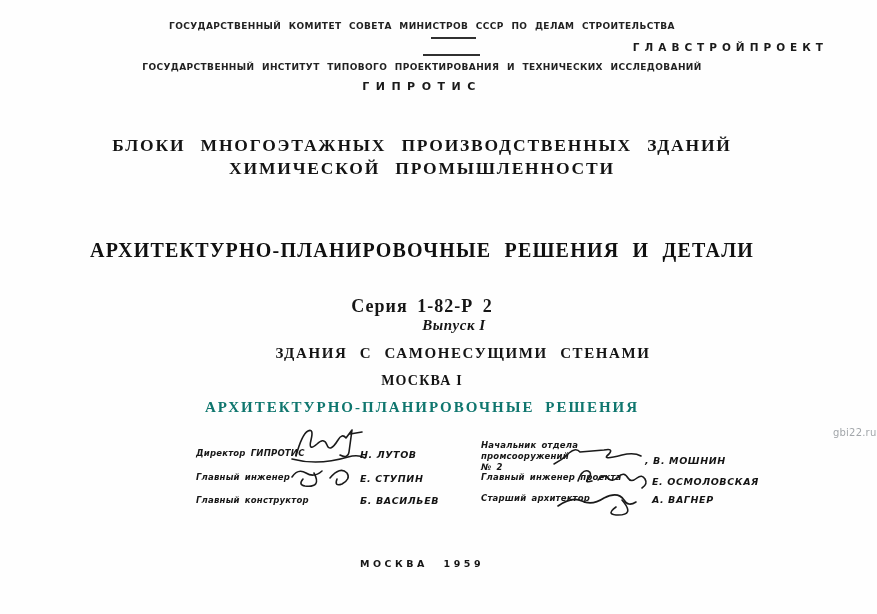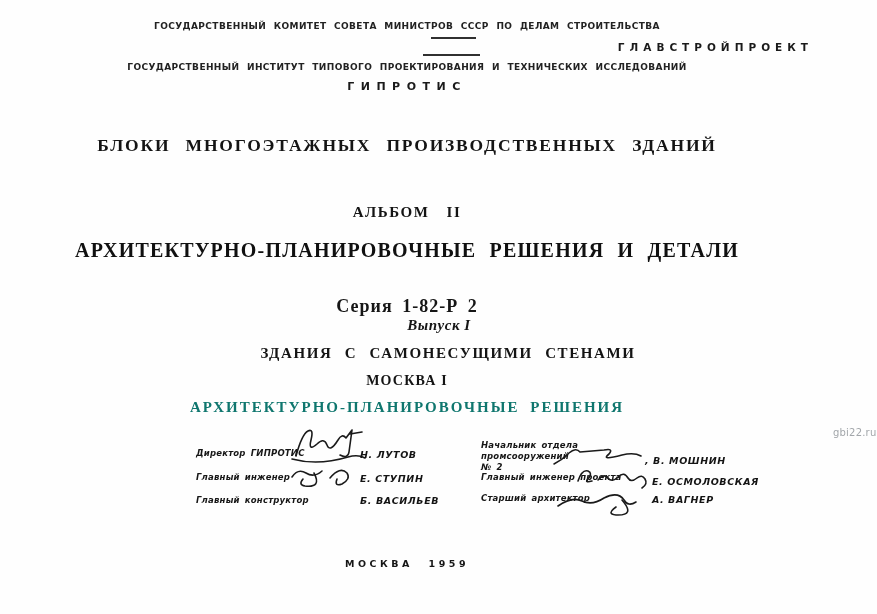--- a/index.html
+++ b/index.html
@@ -2,21 +2,21 @@
 <html><head>
 <meta charset="utf-8">
 <style>
   html,body { margin:0; padding:0; background:#ffffff; }
   .page {
     position:relative; width:877px; height:614px;
     background:#fefefe; overflow:hidden;
     font-family:"DejaVu Sans", sans-serif; color:#1b1b1b;
   }
   .abs { position:absolute; }
-  .center { left:1px; width:812px; text-align:center; }
+  .center { left:16px; width:812px; text-align:center; }
 
   
   .hdr-sm  { font-weight:bold; font-size:9px;  letter-spacing:0.4px; word-spacing:4px; color:#222; }
   .hdr-md  { font-weight:bold; font-size:10.5px; letter-spacing:5px; color:#1a1a1a;text-align:right; }
   .hdr-lg  { font-weight:bold; font-size:11px; letter-spacing:6.5px; color:#1a1a1a; }
   .rule    { background:#303030; height:1.6px; }
 
   
   .serif { font-family:"Liberation Serif","DejaVu Serif",serif; }
   .t1    { font-weight:bold; font-size:17.5px; letter-spacing:1.8px; word-spacing:9px;  color:#141414; }
@@ -43,21 +43,21 @@
 <div class="page">
 
   <div class="abs center hdr-sm" style="top:21px;">ГОСУДАРСТВЕННЫЙ КОМИТЕТ СОВЕТА МИНИСТРОВ СССР ПО ДЕЛАМ СТРОИТЕЛЬСТВА</div>
   <div class="abs rule" style="top:37px; left:431px; width:45px;"></div>
   <div class="abs center hdr-md" style="top:41px;">ГЛАВСТРОЙПРОЕКТ</div>
   <div class="abs rule" style="top:54px; left:423px; width:57px;"></div>
   <div class="abs center hdr-sm" style="top:62px;">ГОСУДАРСТВЕННЫЙ ИНСТИТУТ ТИПОВОГО ПРОЕКТИРОВАНИЯ И ТЕХНИЧЕСКИХ ИССЛЕДОВАНИЙ</div>
   <div class="abs center hdr-lg" style="top:80px;">ГИПРОТИС</div>
 
   <div class="abs center serif t1" style="top:135px;">БЛОКИ МНОГОЭТАЖНЫХ ПРОИЗВОДСТВЕННЫХ ЗДАНИЙ</div>
-  <div class="abs center serif album" style="top:204px;">АЛЬБОМ II</div>
+  <div class="abs center serif t1" style="top:158px;">ХИМИЧЕСКОЙ ПРОМЫШЛЕННОСТИ</div>
   <div class="abs center serif main-title" style="top:239px;">АРХИТЕКТУРНО-ПЛАНИРОВОЧНЫЕ РЕШЕНИЯ И ДЕТАЛИ</div>
   <div class="abs center serif series" style="top:284px;">Серия 1-82-Р 2</div>
   <div class="abs center serif issue" style="top:317px;padding-left:32px;">Выпуск I</div>
   <div class="abs center serif sub1" style="top:345px;">ЗДАНИЯ С САМОНЕСУЩИМИ СТЕНАМИ</div>
   <div class="abs center serif sect" style="top:373px;">МОСКВА I</div>
   <div class="abs center serif sub2" style="top:399px;">АРХИТЕКТУРНО-ПЛАНИРОВОЧНЫЕ РЕШЕНИЯ</div>
 
   <div class="abs siglabel" style="top:448px; left:196px;">Директор ГИПРОТИС</div>
   <div class="abs sig" style="top:426px; left:290px;">
     <svg width="78" height="38" viewBox="0 0 78 38">

